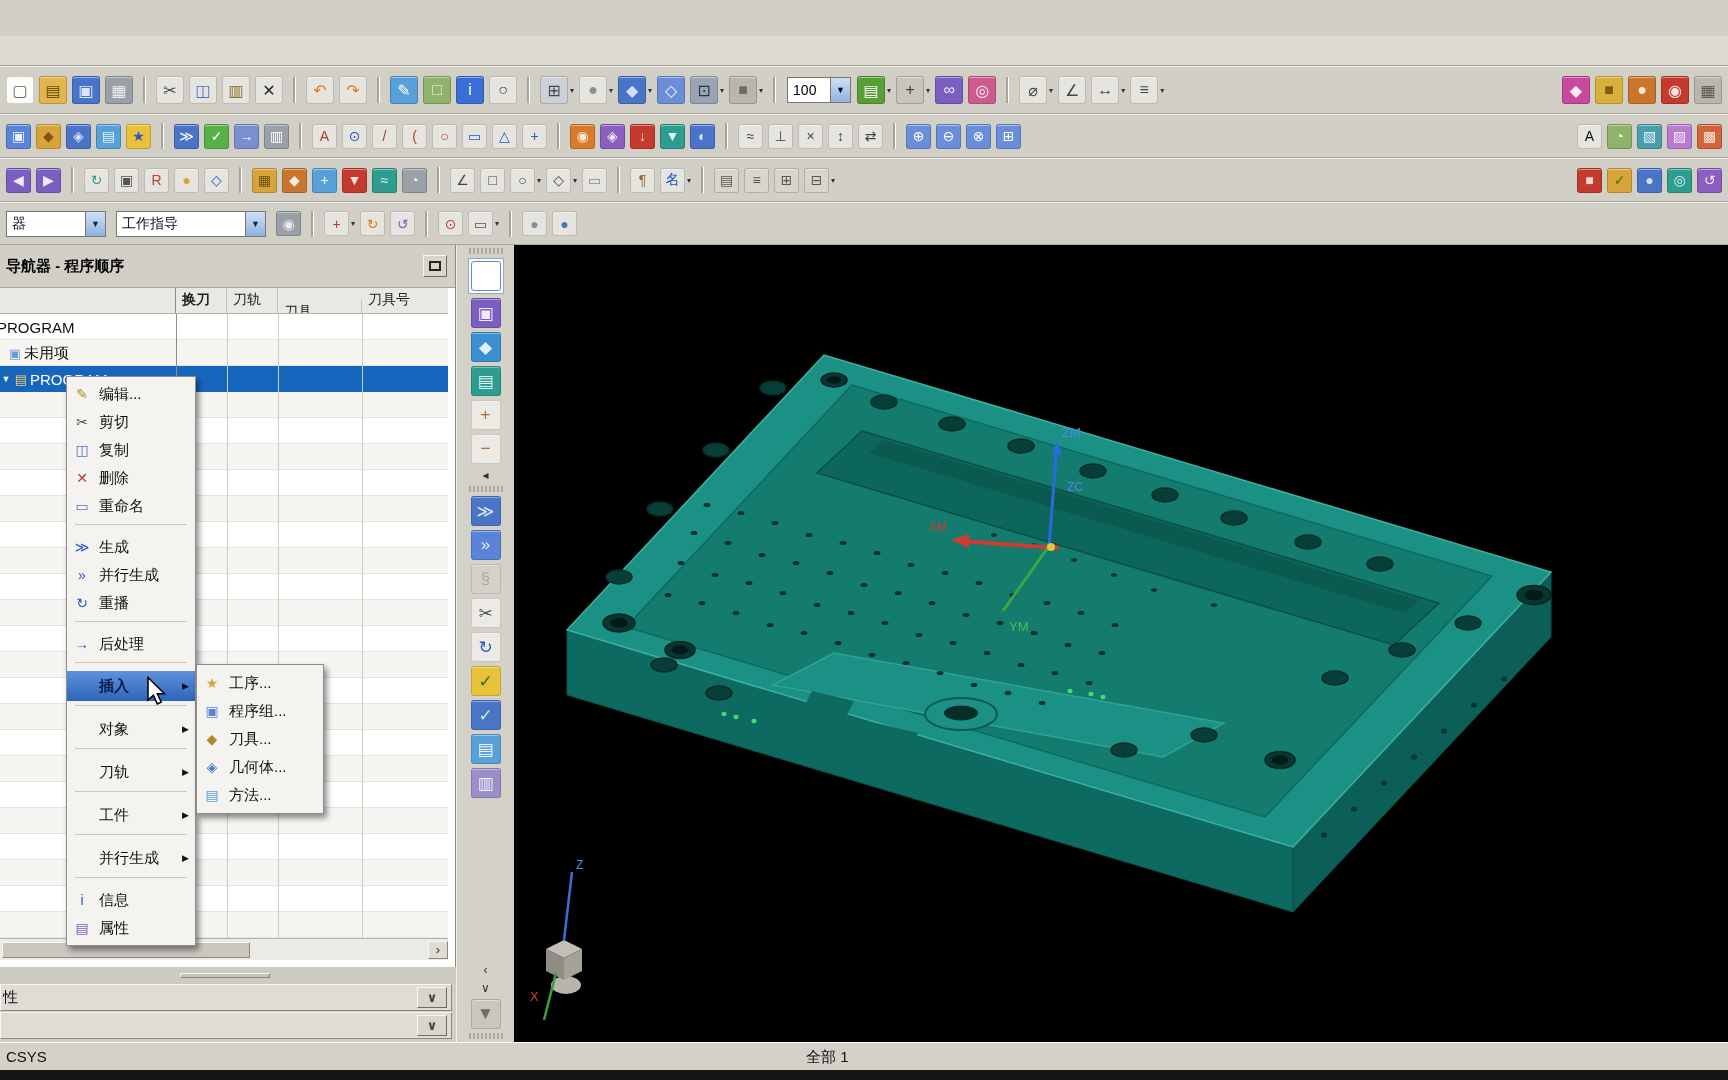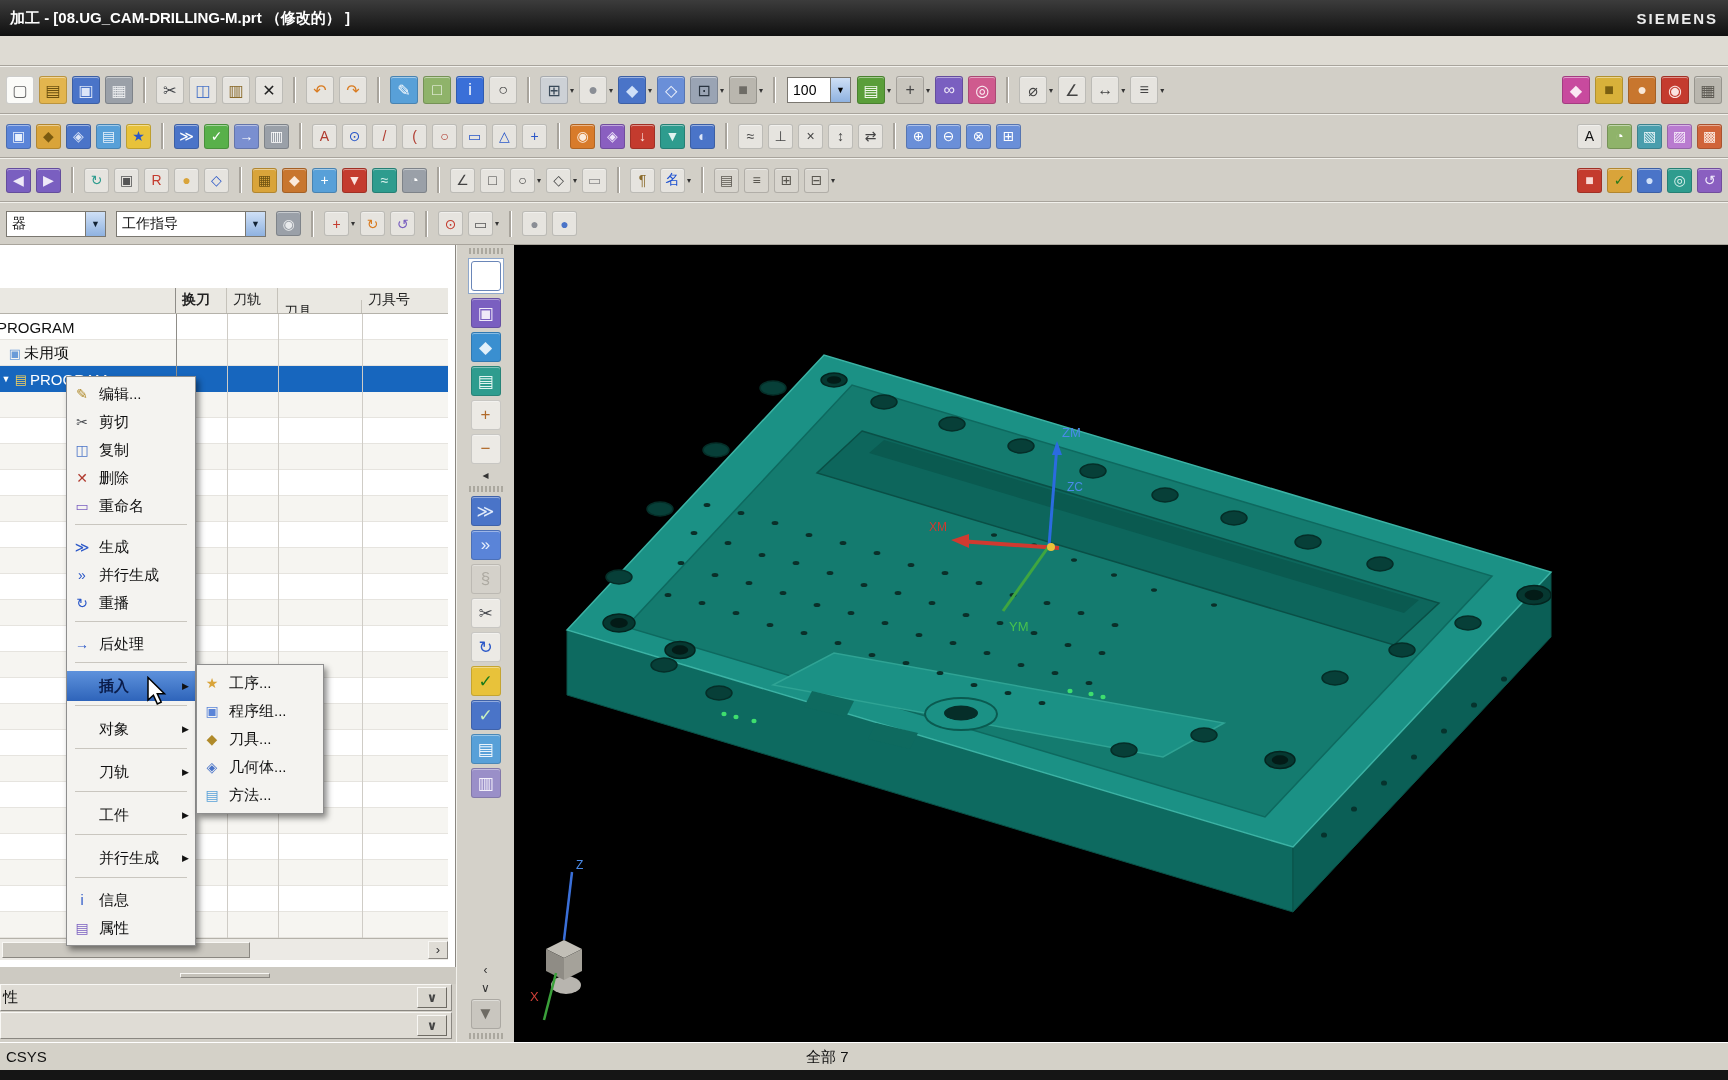--- a/index.html
+++ b/index.html
@@ -134,24 +134,20 @@
   .ctx-submenu { position:absolute; left:196px; top:664px; width:128px; background:#F4F3F0;
     border:1px solid #8e8e8e; box-shadow:3px 4px 6px rgba(0,0,0,.45); padding:4px 0; z-index:51; }
 
   .cursor { position:absolute; left:146px; top:676px; z-index:60; }
 </style>
 </head>
 <body>
 
 <div id="app">
 
-  <div class="titlebar">
-    <span class="title">加工 - [08.UG_CAM-DRILLING-M.prt （修改的） ]</span>
-    <span class="brand">SIEMENS</span>
-  </div>
 
   <div class="menubar">
 
   <span class="menu-item"></span>
       <span class="menu-item"></span>
       <span class="menu-item"></span>
       <span class="menu-item"></span>
       <span class="menu-item"></span>
       <span class="menu-item"></span>
       <span class="menu-item"></span>
@@ -545,20 +541,26 @@
         <span class="tbi">
           <span class="tbg" style="background: rgb(230, 228, 223); color: rgb(138, 142, 149);">●</span>
         </span>
         <span class="tbi">
           <span class="tbg" style="background: rgb(230, 228, 223); color: rgb(74, 116, 200);">●</span>
         </span>
       </div>
   </div>
 
   <div class="nav-panel">
+    <div class="nav-header">
+      <span class="nav-title">导航器 - 程序顺序</span>
+      <span class="float-btn">
+          <span></span>
+        </span>
+    </div>
     <div class="col-header">
       <span class="hdr-cell c0"></span>
       <span class="hdr-cell c1">换刀</span>
       <span class="hdr-cell c2">刀轨</span>
       <span class="hdr-cell c3">刀具</span>
       <span class="hdr-cell c4">刀具号</span>
     </div>
     <div class="tree">
 
     <div class="trow root">
@@ -836,21 +838,21 @@
         <line x1="50" y1="695" x2="58" y2="627" stroke="#3A6FD8" stroke-width="2.5"></line>
         <line x1="42" y1="728" x2="30" y2="775" stroke="#3AA03A" stroke-width="2.5"></line>
         <text x="62" y="624" font-size="12" fill="#4A8AE8">Z</text>
         <text x="16" y="756" font-size="13" fill="#D04038">X</text>
       </g>
     </svg>
   </div>
 
   <div class="statusbar">
     <span class="sleft">CSYS</span>
-    <span class="scenter">全部 7</span>
+    <span class="scenter">全部 1</span>
   </div>
   <div class="bottomstrip"></div>
 
   <div class="ctx-menu">
 
   <div class="mi">
         <span class="mic" style="color: rgb(176, 138, 42);">✎</span>
         <span class="mil">编辑...</span>
 
       </div>

